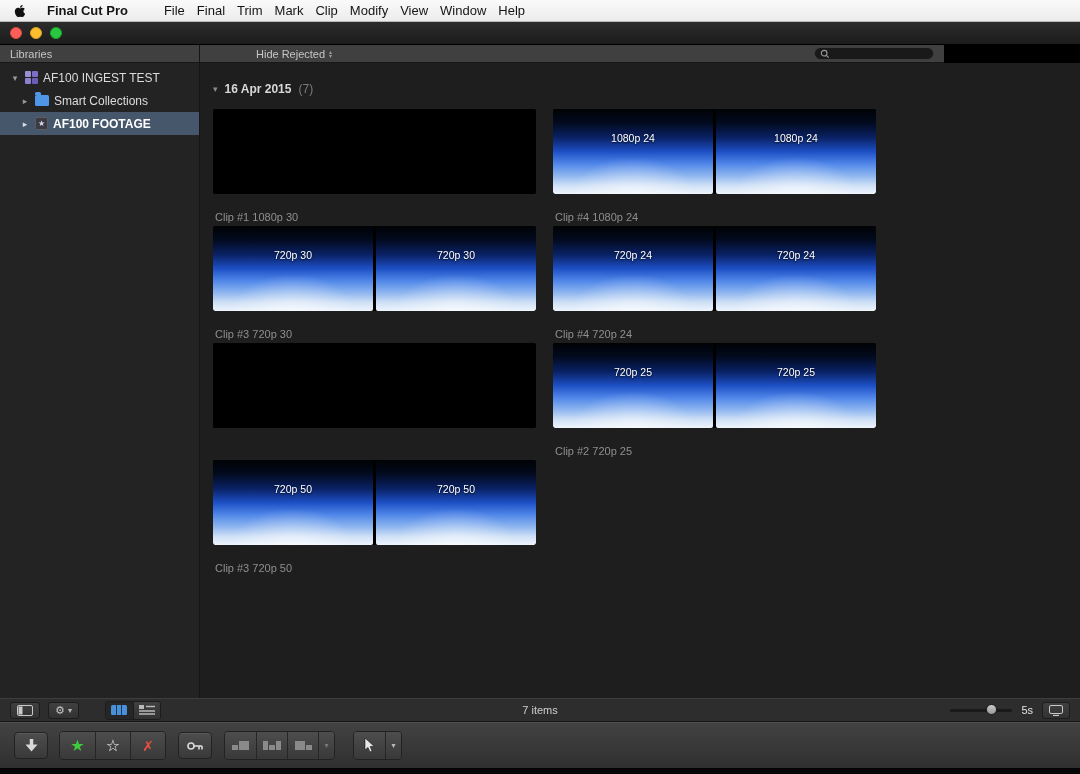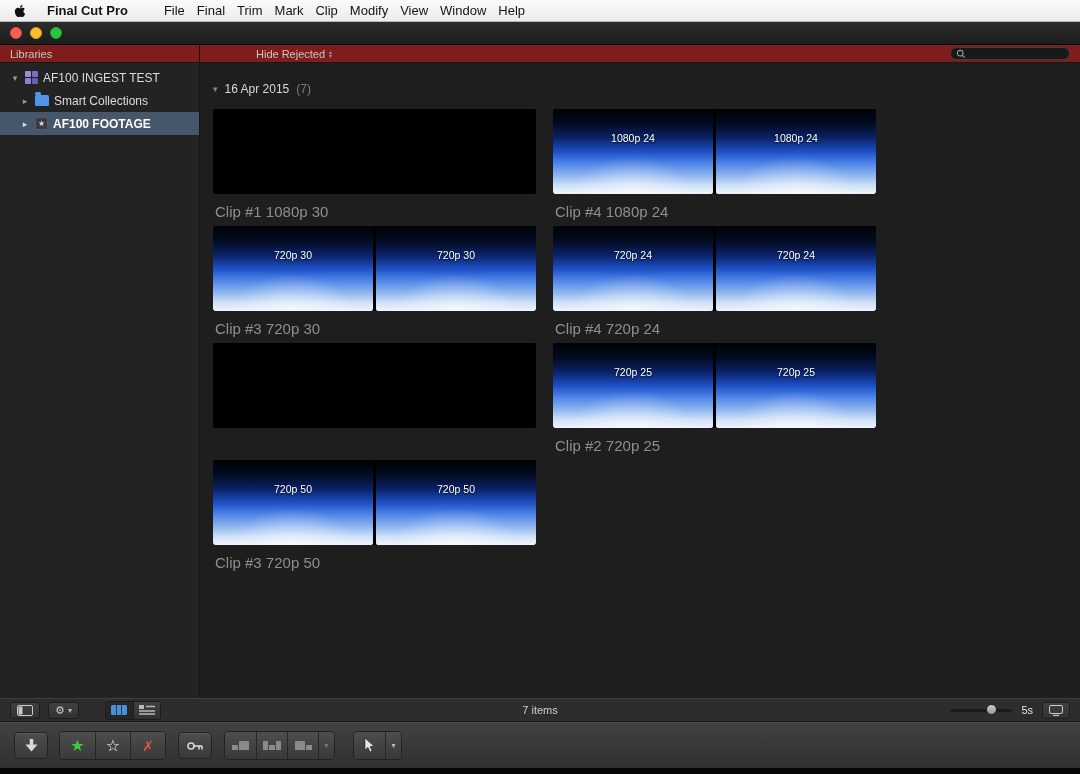--- a/index.html
+++ b/index.html
@@ -30,22 +30,22 @@
     border-bottom:1px solid #000;
     display:flex; align-items:center; padding-left:10px;
   }
   .traffic{ width:12px; height:12px; border-radius:50%; margin-right:8px; }
   .t-red{ background:#fc5f57; border:1px solid #d94c44; }
   .t-yellow{ background:#fdbd2e; border:1px solid #d9a325; }
   .t-green{ background:#29c73f; border:1px solid #1fa32f; }
 
   
   .header-row{
-    position:absolute; top:45px; left:0; width:1080px; height:18px;
-    background:#7f1d1d; border-bottom:1px solid #171717;
+    position:absolute; top:45px; left:0; width:944px; height:18px;
+    background:#404040; border-bottom:1px solid #171717;
     display:flex; align-items:stretch; font-size:11px; color:#c6c6c6;
   }
   .libraries-header{
     width:200px; border-right:1px solid #161616;
     display:flex; align-items:center; padding-left:10px; flex:0 0 auto;
   }
   .browser-header{ flex:1; display:flex; align-items:center; padding:0 10px 0 8px; }
   .filter-popup{ display:flex; align-items:center; gap:4px; cursor:default;margin-left:48px; }
   .updown{ display:flex; flex-direction:column; font-size:6px; line-height:4px; color:#9a9a9a; }
   .search-field{
@@ -76,40 +76,40 @@
   .star-coll-icon{ width:13px; height:13px; border-radius:2px; background:#3a3a42; border:1px solid #5b5b66;
     display:flex; align-items:center; justify-content:center; font-size:8px; color:#d6d6ee; flex:0 0 auto; }
 
   
   .main{
     position:absolute; top:63px; left:200px; width:880px; height:635px;
     background:#1e1e1e; padding:19px 0 0 13px;
   }
   .group-header{ display:flex; align-items:center; gap:7px; font-size:12px; margin-bottom:13px; }
   .group-tri{ color:#8a8a8a; font-size:9px; }
-  .group-title{ color:#d8d8d8; font-weight:normal; }
+  .group-title{ color:#d8d8d8; font-weight:bold; }
   .group-count{ color:#7a7a7a; }
   .clips-grid{ display:grid; grid-template-columns:323px 323px; column-gap:17px; }
   .clip-cell{ height:117px; }
   .filmstrip{
     width:323px; height:85px; background:#000; display:flex; gap:3px;
     border-radius:2px; overflow:hidden;
   }
   .frame{ flex:1; position:relative; border-radius:2px; }
   .frame.black{ background:#000; }
   .frame.blue{
     background:
       radial-gradient(55% 65% at 50% 102%, rgba(255,255,255,.55) 0%, rgba(255,255,255,0) 70%),
       linear-gradient(180deg,#000204 0%,#020a1e 16%,#0a2266 34%,#1d4fc4 50%,#4e85e8 64%,#8cb4ef 78%,#cfe0f6 90%,#eef5fc 100%);
   }
   .overlay{
     position:absolute; top:23px; left:0; width:100%; text-align:center;
     font-size:10.5px; color:#fff; text-shadow:0 1px 2px rgba(0,0,0,.8);
   }
-  .clip-label{ margin-top:9px; padding-left:2px; font-size:15px; color:#8f8f8f; }
+  .clip-label{ margin-top:17px; padding-left:2px; font-size:11px; color:#8f8f8f; }
 
   
   .status-bar{
     position:absolute; top:698px; left:0; width:1080px; height:24px;
     background:#2d2d2d; border-top:1px solid #3e3e3e; border-bottom:1px solid #161616;
     display:flex; align-items:center; color:#cfcfcf; font-size:11px;
   }
   .sb-btn{
     height:17px; border:1px solid #1c1c1c; border-radius:3px;
     background:linear-gradient(#404040,#323232);

